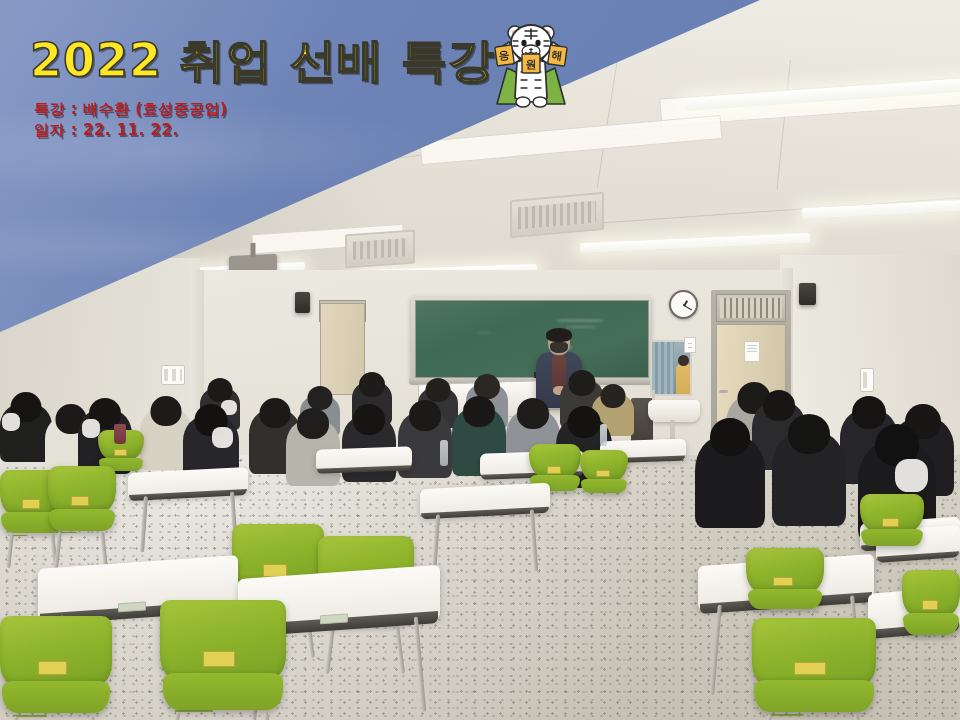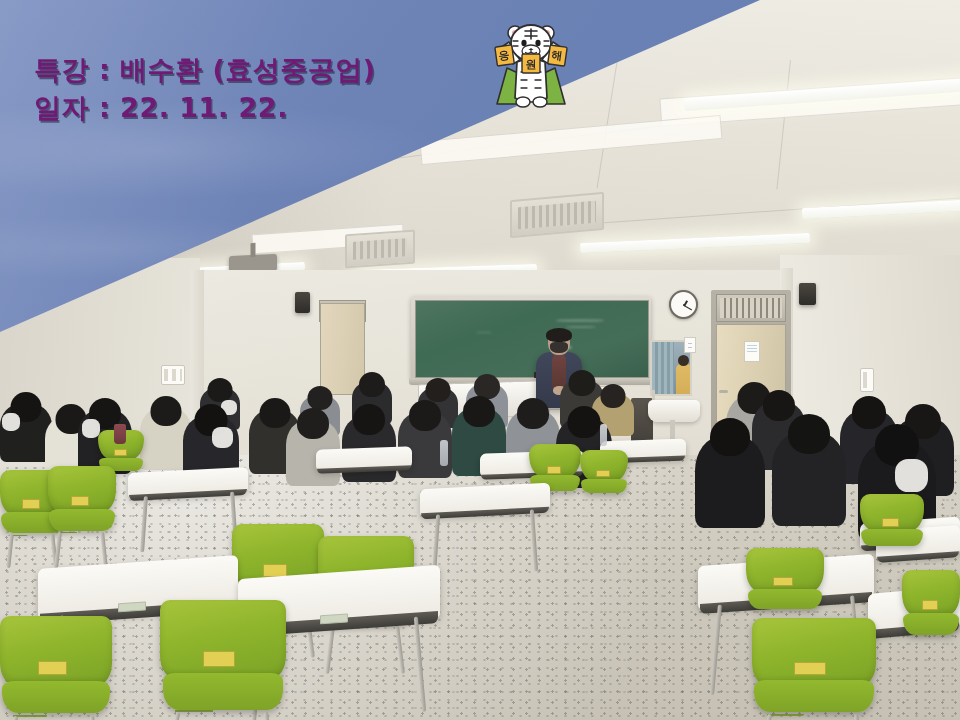--- a/index.html
+++ b/index.html
@@ -368,21 +368,21 @@
 
   .title-block{position:absolute;left:30px;top:36px;width:560px;}
   .main-title{
     font-size:46px;font-weight:bold;letter-spacing:1px;line-height:1.05;
     color:#ffe726;
     -webkit-text-stroke:1.6px #3b3a2a;
     text-shadow:2px 2px 0 rgba(20,20,15,.45);
     margin:0;white-space:nowrap;
   }
   .sub{
-    font-size:27px;font-weight:bold;color:#701a75;
+    font-size:15px;font-weight:bold;color:#b91c1c;
     text-shadow:1.5px 1.5px 0 rgba(30,35,55,.55);
     margin:16px 0 0 4px;letter-spacing:.5px;white-space:nowrap;
   }
   .sub.second{margin-top:2px;}
 
   
   .mascot{position:absolute;left:487px;top:16px;width:88px;height:96px;}
 </style>
 </head>
 <body>
@@ -752,20 +752,21 @@
       <div class="back"></div>
       <div class="tag"></div>
       <div class="seat"></div>
     </div>
   </div>
 
   <div class="banner"></div>
   <div class="banner-sheen"></div>
 
   <div class="title-block">
+    <div class="main-title">2022 취업 선배 특강</div>
     <div class="sub">특강 : 배수환 (효성중공업)</div>
     <div class="sub second">일자 : 22. 11. 22.</div>
   </div>
 
   <div class="mascot">
     <svg viewBox="0 0 88 96" width="88" height="96" aria-hidden="true">
 
       <path d="M20 52 L10 88 L30 88 L33 58 Z" fill="#7cb342" stroke="#2f2f2f" stroke-width="1.6" stroke-linejoin="round"></path>
       <path d="M68 52 L78 88 L58 88 L55 58 Z" fill="#7cb342" stroke="#2f2f2f" stroke-width="1.6" stroke-linejoin="round"></path>
 

